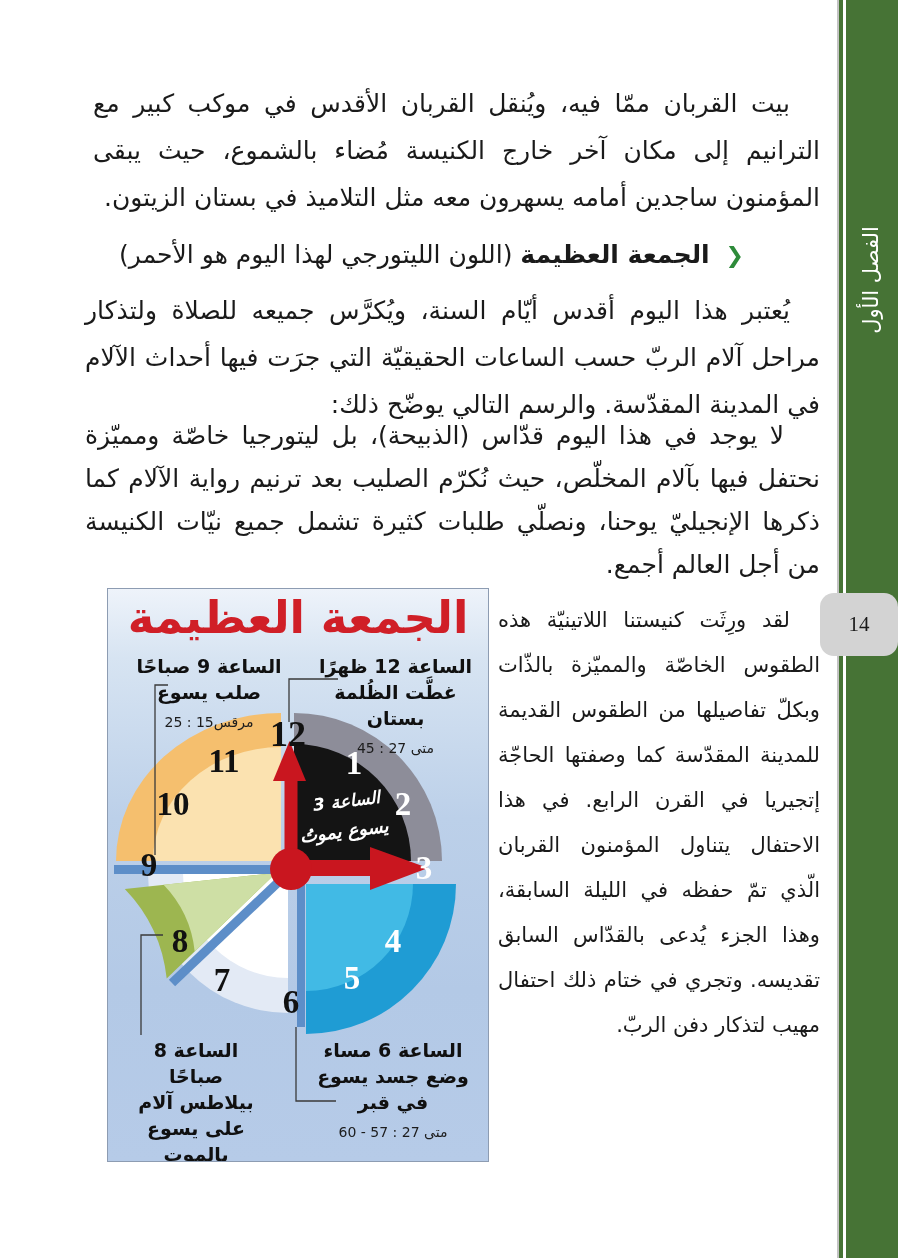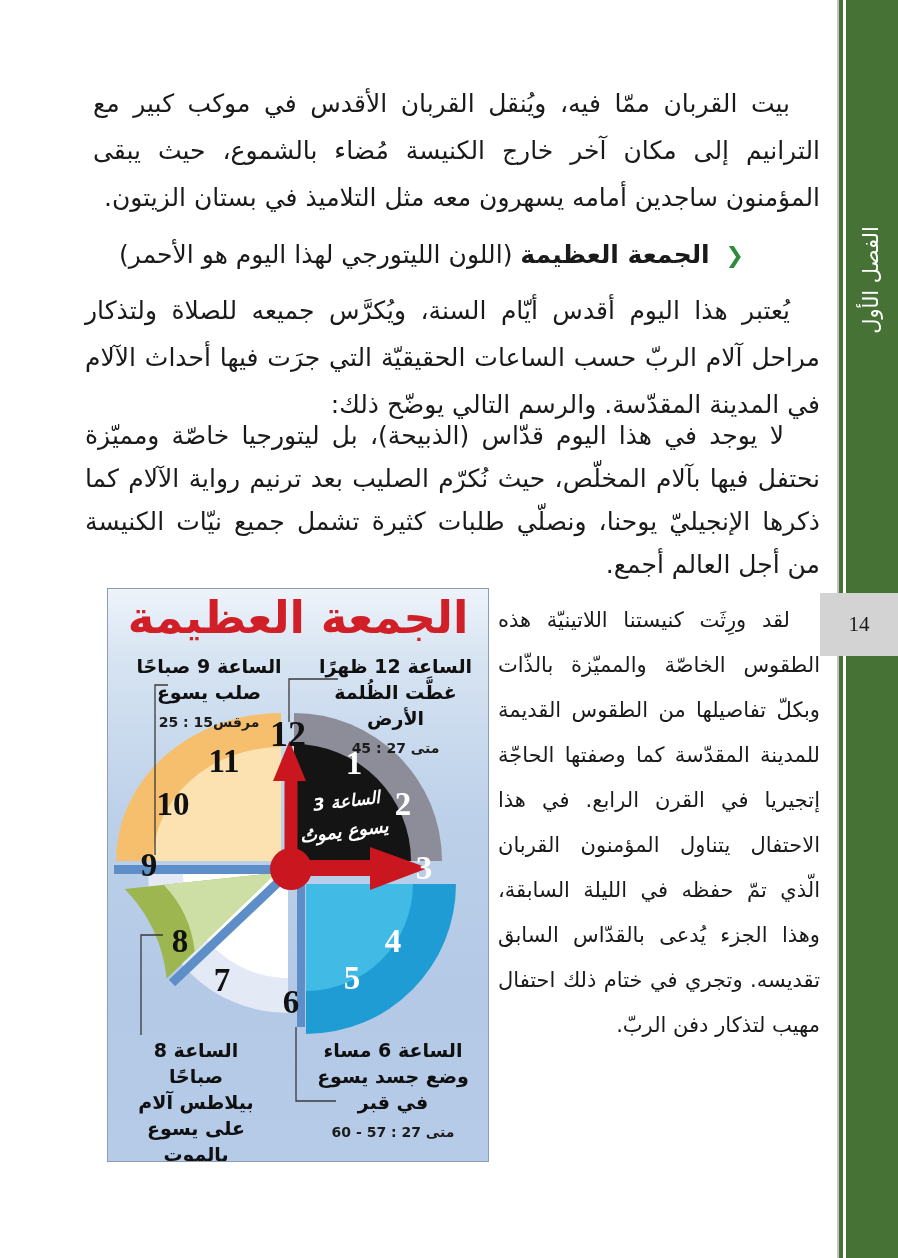--- a/index.html
+++ b/index.html
@@ -10,21 +10,21 @@
   }
   
   .sidebar-green{position:absolute;right:0;top:0;width:59px;height:100%;background:#467335;}
   .sidebar-sep{position:absolute;right:59px;top:0;width:2px;height:100%;background:#c3c3c3;}
   .sidebar-white-line{position:absolute;right:52px;top:0;width:3px;height:100%;background:#ffffff;}
   .chapter-wrap{position:absolute;right:2px;top:150px;width:50px;height:260px;
     display:flex;align-items:center;justify-content:center;}
   .chapter-wrap span{transform:rotate(-90deg);white-space:nowrap;color:#fff;
     font-size:21px;letter-spacing:1px;}
   .pagenum-box{position:absolute;right:0;top:593px;width:78px;height:63px;background:#d3d3d3;
-    display:flex;align-items:center;justify-content:center;}
+    display:flex;align-items:center;justify-content:center;border-radius:14px;}
   .pagenum-box span{font-family:"Liberation Serif",serif;font-size:21px;color:#1a1a1a;}
   
   .para{position:absolute;right:78px;left:85px;direction:rtl;text-align:justify;
     text-align-last:right;font-size:25px;line-height:47px;}
   .p1{top:80px;text-indent:30px;margin-left:8px;}
   .p2{top:287px;text-indent:30px;}
   .p3{top:414px;text-indent:36px;line-height:43px;}
   .heading{position:absolute;right:82px;left:85px;top:238px;direction:rtl;text-align:right;
     padding-right:72px;font-size:25px;line-height:34px;}
   .heading .marker{color:#2e8b3a;font-weight:bold;font-size:22px;margin-left:8px;}
@@ -34,21 +34,21 @@
   
   .diagram{position:absolute;left:107px;top:588px;width:380px;height:572px;
     border:1px solid #8d9cb2;
     background:linear-gradient(180deg,#eef3fa 0%,#d7e4f2 12%,#bcd0e9 40%,#b3c9e6 70%,#b6cbe8 100%);
     overflow:hidden;}
   .diagram svg{position:absolute;left:0;top:0;}
   .dg-title{position:absolute;left:0;right:0;top:2px;text-align:center;color:#d01f27;
     font-size:45px;font-weight:bold;direction:rtl;letter-spacing:-1px;}
   .dg-label{position:absolute;direction:rtl;text-align:center;color:#101010;
     font-size:19px;font-weight:bold;line-height:26px;}
-  .dg-label .ref{font-size:14px;font-weight:bold;margin-top:4px;color:#1c1c1c;}
+  .dg-label .ref{font-size:14px;font-weight:normal;margin-top:4px;color:#1c1c1c;}
   .lbl-tl{left:6px;top:64px;width:190px;}
   .lbl-tr{left:200px;top:64px;width:175px;}
   .lbl-bl{left:18px;top:448px;width:140px;}
   .lbl-br{left:203px;top:448px;width:164px;}
 </style>
 </head>
 <body>
 
 <div class="page">
 
@@ -133,21 +133,21 @@
     <div class="dg-title">الجمعة العظيمة</div>
 
     <div class="dg-label lbl-tl">
       <div>الساعة 9 صباحًا</div>
       <div>صلب يسوع</div>
       <div class="ref">مرقس15 : 25</div>
     </div>
 
     <div class="dg-label lbl-tr">
       <div>الساعة 12 ظهرًا</div>
-      <div>غطَّت الظُلمة الأرض</div>
+      <div>غطَّت الظُلمة بستان</div>
       <div class="ref">متى 27 : 45</div>
     </div>
 
     <div class="dg-label lbl-bl">
       <div>الساعة 8 صباحًا</div>
       <div>بيلاطس آلام</div>
       <div>على يسوع بالموت</div>
 
     </div>
 

